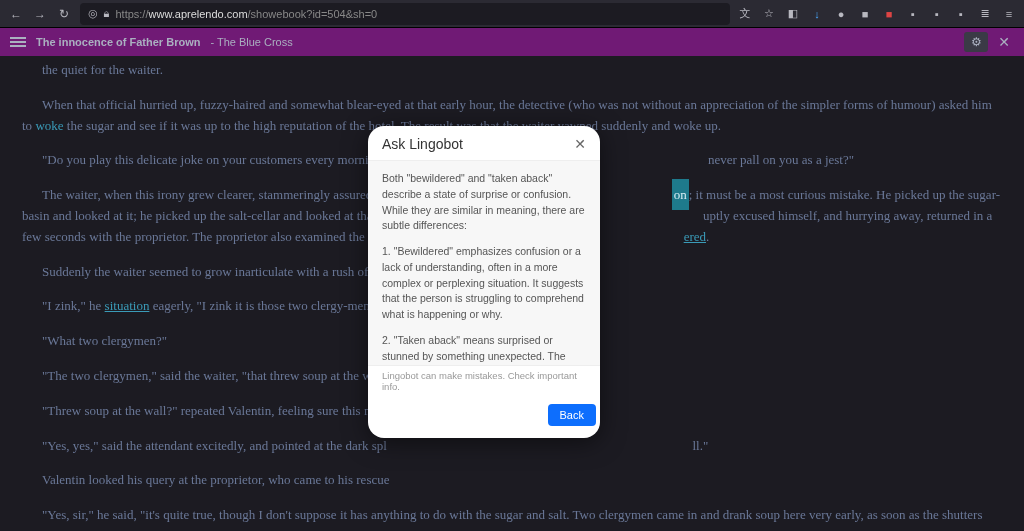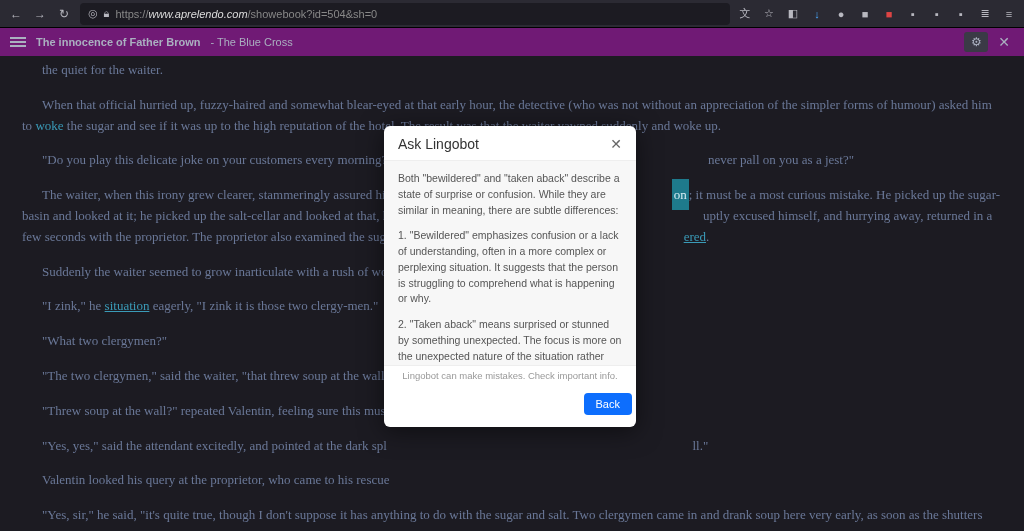--- a/index.html
+++ b/index.html
@@ -1,43 +1,43 @@
 <!DOCTYPE html>
 <html><head>
 <meta charset="utf-8">
 <style>
 * { margin: 0; padding: 0; box-sizing: border-box; }
 body { width: 1024px; height: 531px; background: #1c1b22; font-family: "Segoe UI", Arial, sans-serif; color: #a8a8b3; overflow: hidden; position: relative; }
 .browser-bar { height: 28px; background: #2b2a33; display: flex; align-items: center; padding: 0 8px; gap: 8px; border-bottom: 1px solid #000; }
 .nav-btn { width: 16px; height: 16px; display: flex; align-items: center; justify-content: center; color: #b8b8c0; font-size: 12px; }
 .url-box { flex: 1; background: #1c1b22; border-radius: 4px; height: 22px; display: flex; align-items: center; padding: 0 8px; gap: 6px; color: #b8b8c0; font-size: 11px; }
 .url-text { color: #888; }
-.url-text .domain { color: #ddd; font-style: italic; }
+.url-text .domain { color: #ddd; }
 .toolbar-icons { display: flex; gap: 10px; align-items: center; }
 .toolbar-icons .ti { width: 14px; height: 14px; color: #b8b8c0; font-size: 11px; display: flex; align-items: center; justify-content: center; }
 .subheader { height: 28px; background: #701a75; display: flex; align-items: center; padding: 0 10px; gap: 10px; color: #aab0c0; font-size: 11px; }
 .hamburger { width: 16px; display: flex; flex-direction: column; gap: 2px; }
 .hamburger span { height: 2px; background: #aab0c0; }
 .subheader-right { margin-left: auto; display: flex; gap: 6px; align-items: center; }
 .gear-box { width: 24px; height: 20px; background: #3a3a46; border-radius: 3px; display: flex; align-items: center; justify-content: center; font-size: 12px; color: #aab0c0; }
 .close-x { font-size: 14px; color: #aab0c0; padding: 0 4px; }
 .content { padding: 4px 22px; font-family: Georgia, 'Times New Roman', serif; font-size: 13px; line-height: 1.6; color: #6a7898; }
 .content p { margin-bottom: 14px; text-indent: 20px; }
 .vocab { color: #3a9bb8; }
 .vocab.underline { text-decoration: underline; }
 .highlight-cyan { background: #1e7a8c; color: #d8eef5; padding: 8px 2px; }
-.modal { position: absolute; left: 384px; top: 126px; width: 252px; background: #fff; border-radius: 6px; box-shadow: 0 4px 24px rgba(0,0,0,.5); overflow: hidden; color: #333; }
+.modal { position: absolute; left: 368px; top: 126px; width: 232px; background: #fff; border-radius: 16px; box-shadow: 0 4px 24px rgba(0,0,0,.5); overflow: hidden; color: #333; }
 .modal-head { display: flex; align-items: center; justify-content: space-between; padding: 10px 14px 8px; font-size: 14px; color: #333; }
 .modal-close { font-size: 14px; color: #666; cursor: pointer; }
 .modal-body { background: #f7f7f7; margin: 0; padding: 10px 14px; font-size: 10.5px; line-height: 1.5; color: #555; max-height: 205px; overflow-y: auto; position: relative; border-top: 1px solid #eee; }
 .modal-body::-webkit-scrollbar { width: 8px; }
 .modal-body::-webkit-scrollbar-track { background: #eee; }
 .modal-body::-webkit-scrollbar-thumb { background: #ccc; border-radius: 4px; }
 .modal-body p { margin-bottom: 10px; }
-.modal-foot-note { font-size: 9.5px; color: #999; padding: 4px 14px; border-top: 1px solid #eee; text-align: center; }
+.modal-foot-note { font-size: 9.5px; color: #999; padding: 4px 14px; border-top: 1px solid #eee; }
 .modal-foot { padding: 8px 4px 12px; display: flex; justify-content: flex-end; }
 .back-btn { background: #0d6efd; color: #fff; border: none; border-radius: 4px; padding: 5px 12px; font-size: 11px; cursor: pointer; }
 </style>
 </head>
 <body>
 
 <div class="browser-bar">
   <div class="nav-btn">←</div>
   <div class="nav-btn">→</div>
   <div class="nav-btn">↻</div>

